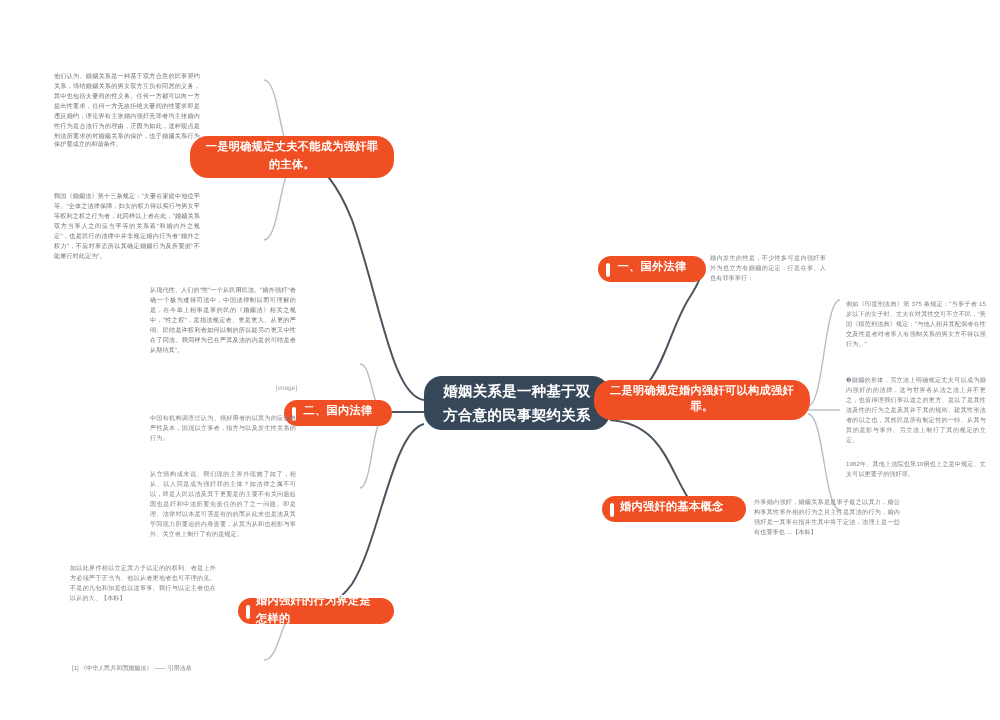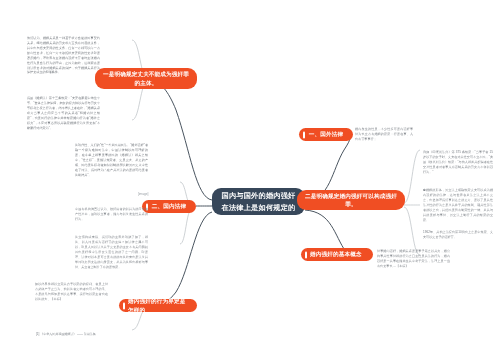--- a/index.html
+++ b/index.html
@@ -56,21 +56,21 @@
       <path d="M192,207 C186,207 186,210 180,210"></path>
       <path d="M192,209 C186,209 186,244 180,244"></path>
       <path d="M148,306 C140,306 140,300 132,300"></path>
       <path d="M148,307 C140,307 140,330 132,330"></path>
       <path d="M404,203 C412,203 412,150 420,150"></path>
       <path d="M404,205 C412,205 412,205 420,205"></path>
       <path d="M404,207 C412,207 412,255 420,255"></path>
     </g>
   </svg>
 
-  <div class="node central" style="left:212px;top:188px;width:93px;height:27px;">国内与国外的婚内强奸在法律上是如何规定的</div>
+  <div class="node central" style="left:212px;top:188px;width:93px;height:27px;">婚姻关系是一种基于双方合意的民事契约关系</div>
 
   <div class="node branch" style="left:299px;top:128px;width:54px;height:13px;">
     <span class="tick"></span>
     <span>一、国外法律</span>
   </div>
 
   <div class="node branch" style="left:297px;top:190px;width:108px;height:20px;">
     <span>二是明确规定婚内强奸可以构成强奸罪。</span>
   </div>
 

